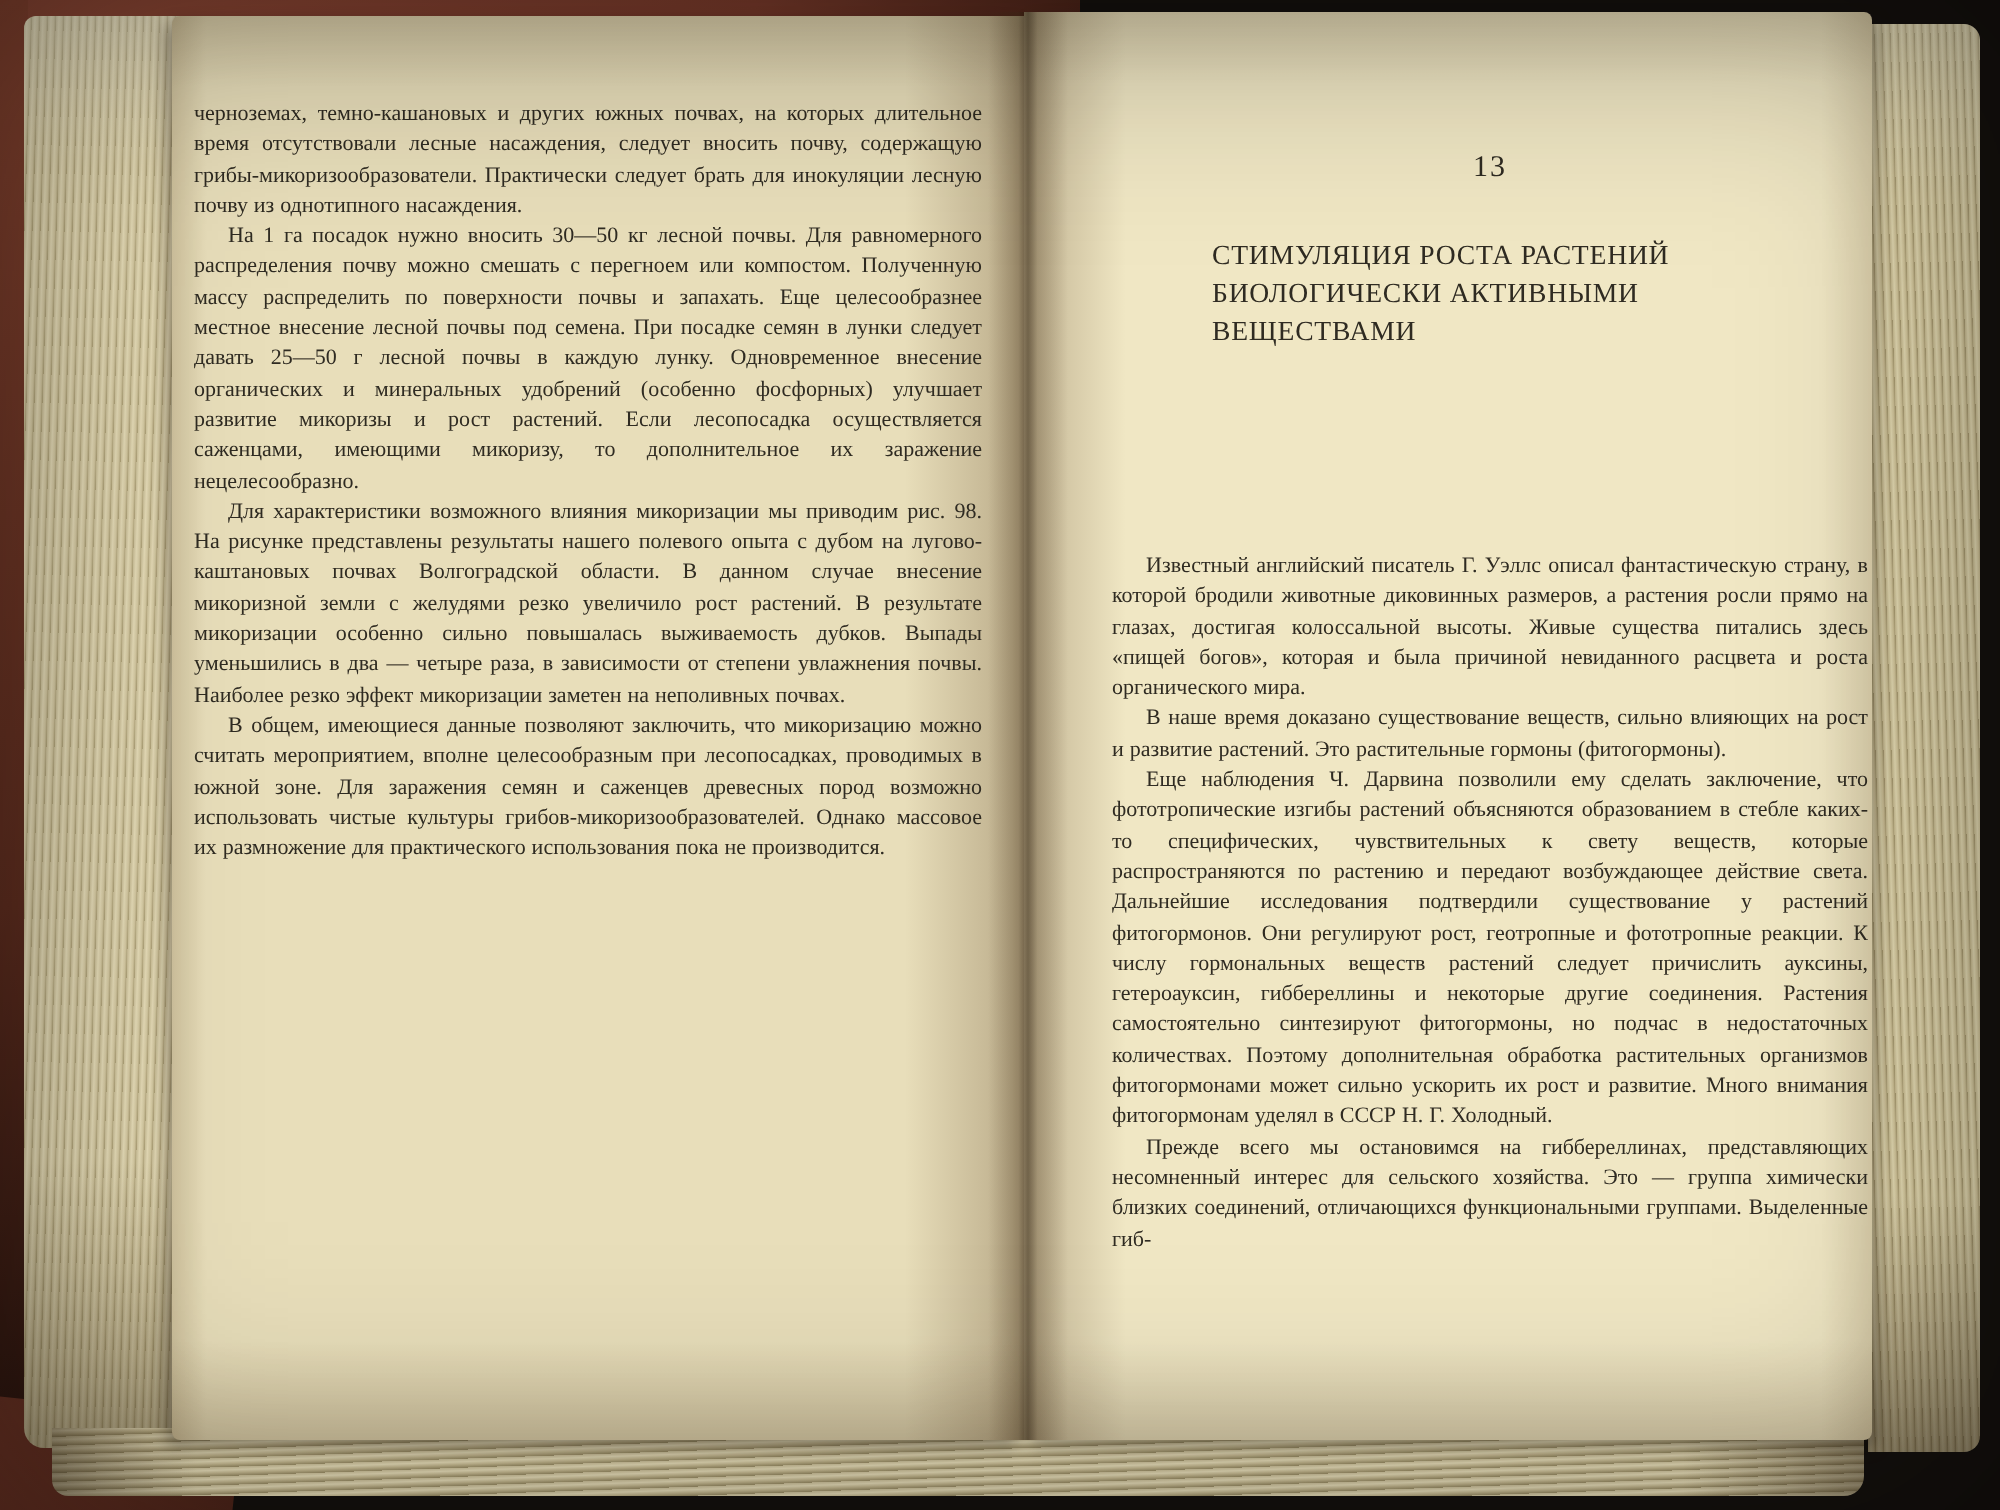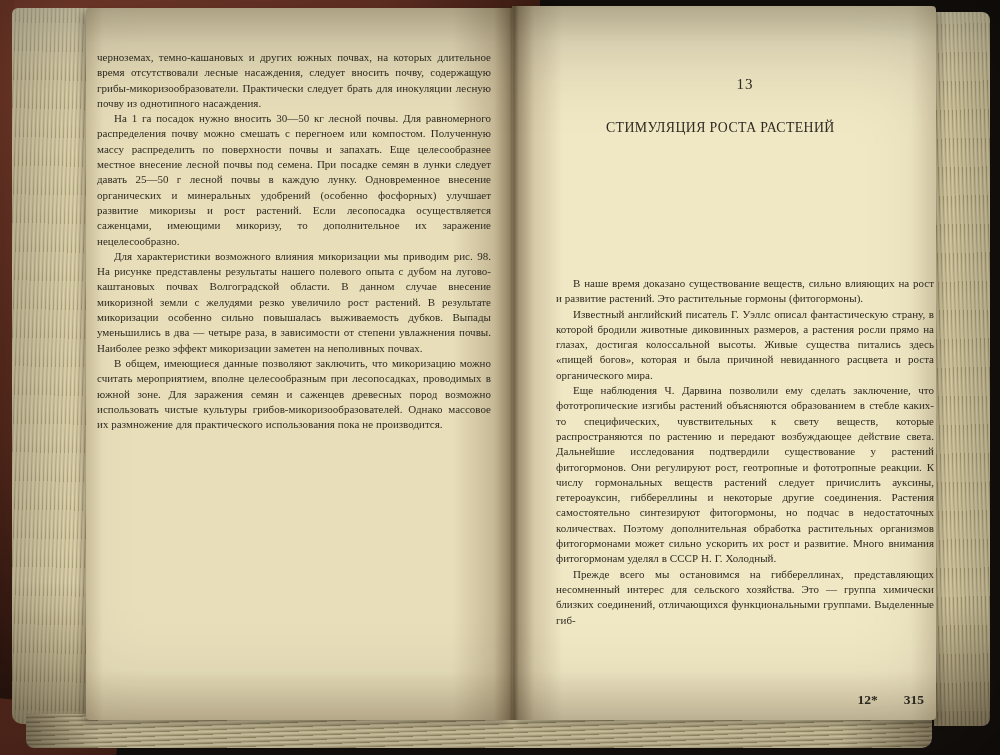--- a/index.html
+++ b/index.html
@@ -131,27 +131,24 @@
     <p class="para no-indent">черноземах, темно-кашановых и других южных почвах, на которых длительное время отсутствовали лесные насаждения, следует вносить почву, содержащую грибы-микоризообразователи. Практически следует брать для инокуляции лесную почву из однотипного насаждения.</p>
     <p class="para">На 1 га посадок нужно вносить 30—50 кг лесной почвы. Для равномерного распределения почву можно смешать с перегноем или компостом. Полученную массу распределить по поверхности почвы и запахать. Еще целесообразнее местное внесение лесной почвы под семена. При посадке семян в лунки следует давать 25—50 г лесной почвы в каждую лунку. Одновременное внесение органических и минеральных удобрений (особенно фосфорных) улучшает развитие микоризы и рост растений. Если лесопосадка осуществляется саженцами, имеющими микоризу, то дополнительное их заражение нецелесообразно.</p>
     <p class="para">Для характеристики возможного влияния микоризации мы приводим рис. 98. На рисунке представлены результаты нашего полевого опыта с дубом на лугово-каштановых почвах Волгоградской области. В данном случае внесение микоризной земли с желудями резко увеличило рост растений. В результате микоризации особенно сильно повышалась выживаемость дубков. Выпады уменьшились в два — четыре раза, в зависимости от степени увлажнения почвы. Наиболее резко эффект микоризации заметен на неполивных почвах.</p>
     <p class="para">В общем, имеющиеся данные позволяют заключить, что микоризацию можно считать мероприятием, вполне целесообразным при лесопосадках, проводимых в южной зоне. Для заражения семян и саженцев древесных пород возможно использовать чистые культуры грибов-микоризообразователей. Однако массовое их размножение для практического использования пока не производится.</p>
   </div>
 
   <div class="text-col col-right">
     <div class="chapter-number">13</div>
     <div class="chapter-title">
       <div>СТИМУЛЯЦИЯ РОСТА РАСТЕНИЙ</div>
+      <div>БИОЛОГИЧЕСКИ АКТИВНЫМИ ВЕЩЕСТВАМИ</div>
     </div>
     <div class="body-start">
+      <p class="para">Известный английский писатель Г. Уэллс описал фантастическую страну, в которой бродили животные диковинных размеров, а растения росли прямо на глазах, достигая колоссальной высоты. Живые существа питались здесь «пищей богов», которая и была причиной невиданного расцвета и роста органического мира.</p>
       <p class="para">В наше время доказано существование веществ, сильно влияющих на рост и развитие растений. Это растительные гормоны (фитогормоны).</p>
-      <p class="para">Известный английский писатель Г. Уэллс описал фантастическую страну, в которой бродили животные диковинных размеров, а растения росли прямо на глазах, достигая колоссальной высоты. Живые существа питались здесь «пищей богов», которая и была причиной невиданного расцвета и роста органического мира.</p>
       <p class="para">Еще наблюдения Ч. Дарвина позволили ему сделать заключение, что фототропические изгибы растений объясняются образованием в стебле каких-то специфических, чувствительных к свету веществ, которые распространяются по растению и передают возбуждающее действие света. Дальнейшие исследования подтвердили существование у растений фитогормонов. Они регулируют рост, геотропные и фототропные реакции. К числу гормональных веществ растений следует причислить ауксины, гетероауксин, гиббереллины и некоторые другие соединения. Растения самостоятельно синтезируют фитогормоны, но подчас в недостаточных количествах. Поэтому дополнительная обработка растительных организмов фитогормонами может сильно ускорить их рост и развитие. Много внимания фитогормонам уделял в СССР Н. Г. Холодный.</p>
       <p class="para">Прежде всего мы остановимся на гиббереллинах, представляющих несомненный интерес для сельского хозяйства. Это — группа химически близких соединений, отличающихся функциональными группами. Выделенные гиб-</p>
-    </div>
-    <div class="footer-row">
-      <span>12*</span>
-      <span>315</span>
     </div>
   </div>
 
   <div class="vignette"></div>
 </div>
 
 </body></html>

